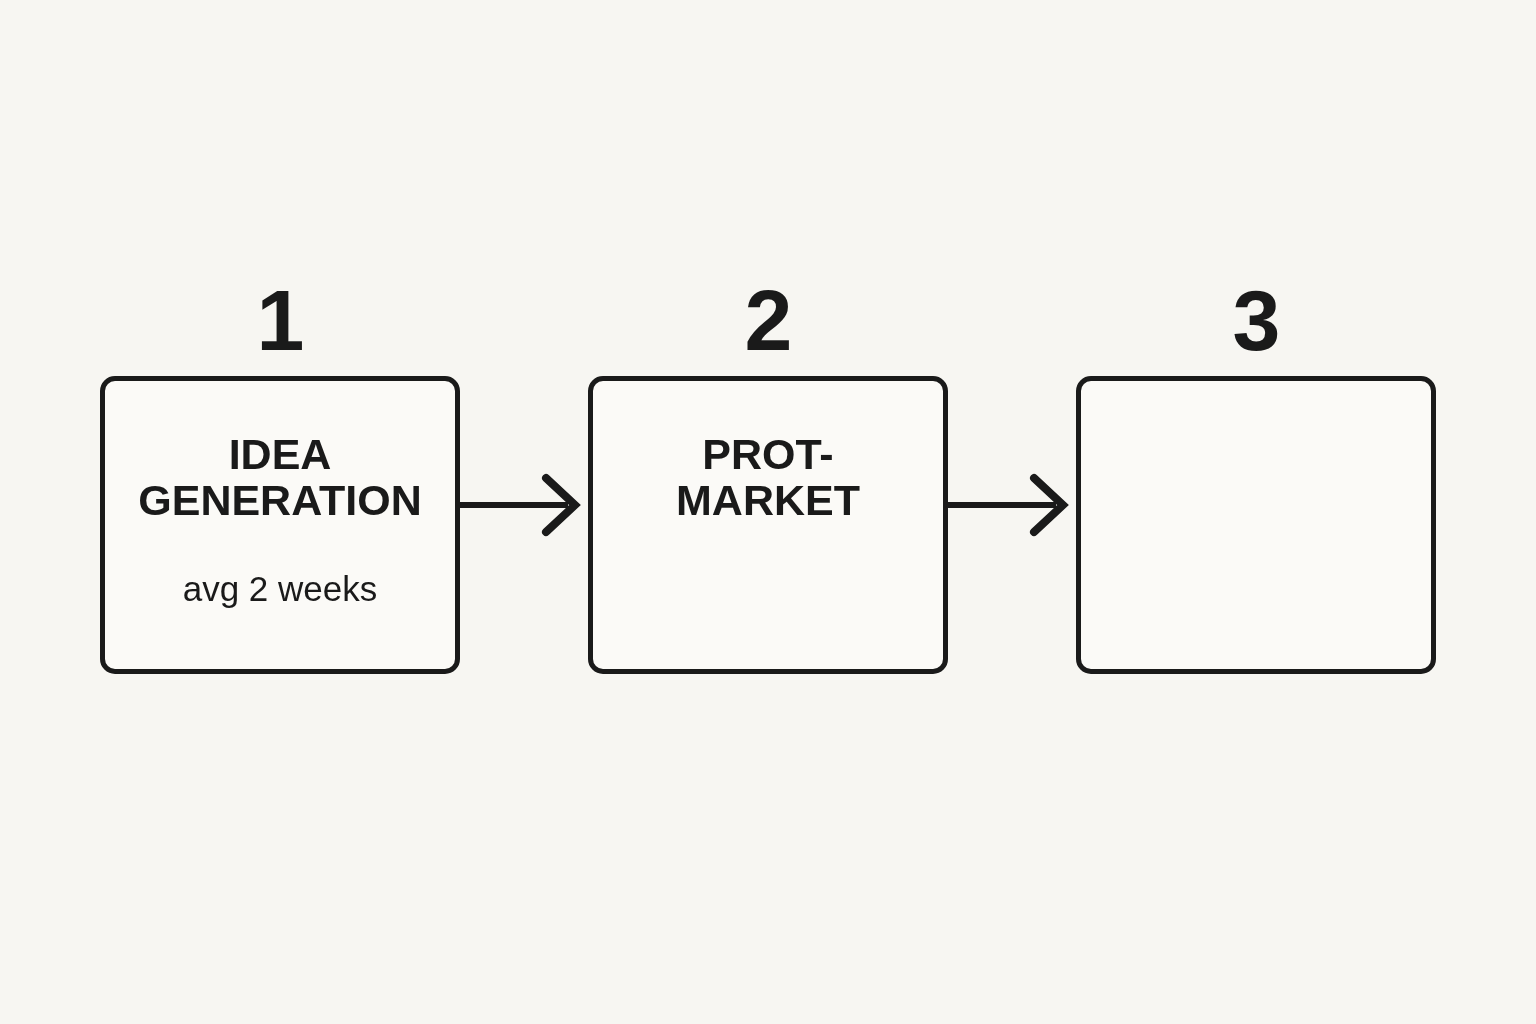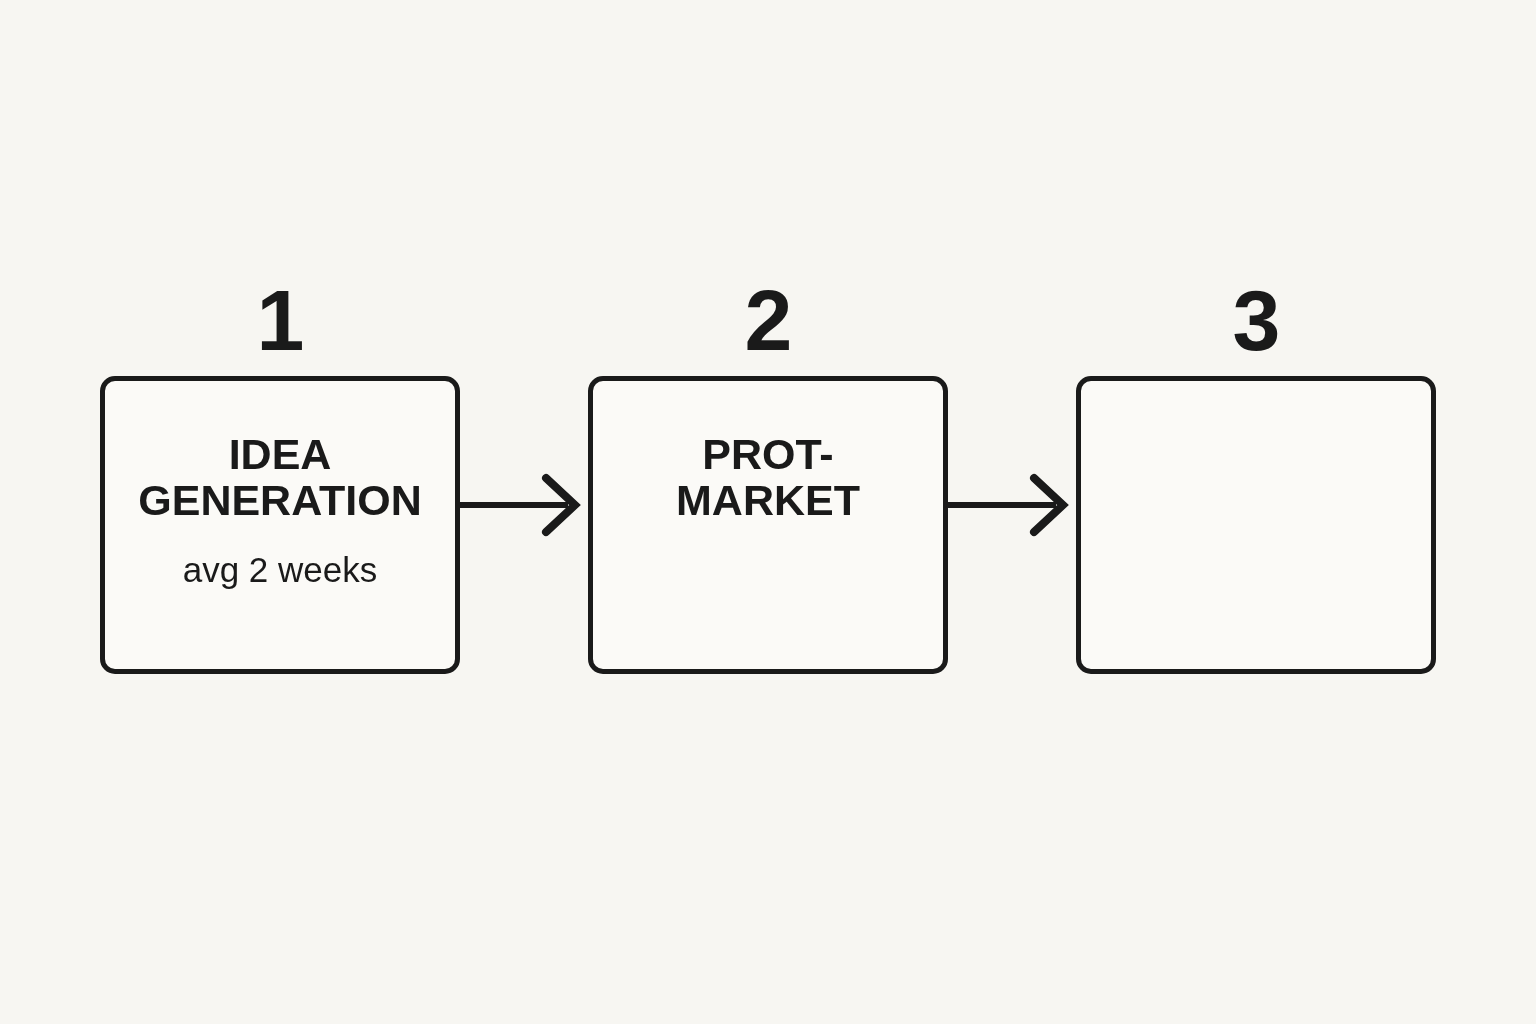--- a/index.html
+++ b/index.html
@@ -66,21 +66,21 @@
     font-weight: bold;
     line-height: 1.07;
     text-align: center;
     letter-spacing: 0px;
     color: #1A1A1A;
     white-space: pre-line;
     max-width: 340px;
   }
 
   .box-subtitle {
-    margin-top: 29px;
+    margin-top: 48px;
     font-size: 35px;
     font-weight: normal;
     line-height: 1;
     text-align: center;
     color: #1A1A1A;
   }
 
   
   .connector {
     position: absolute;

